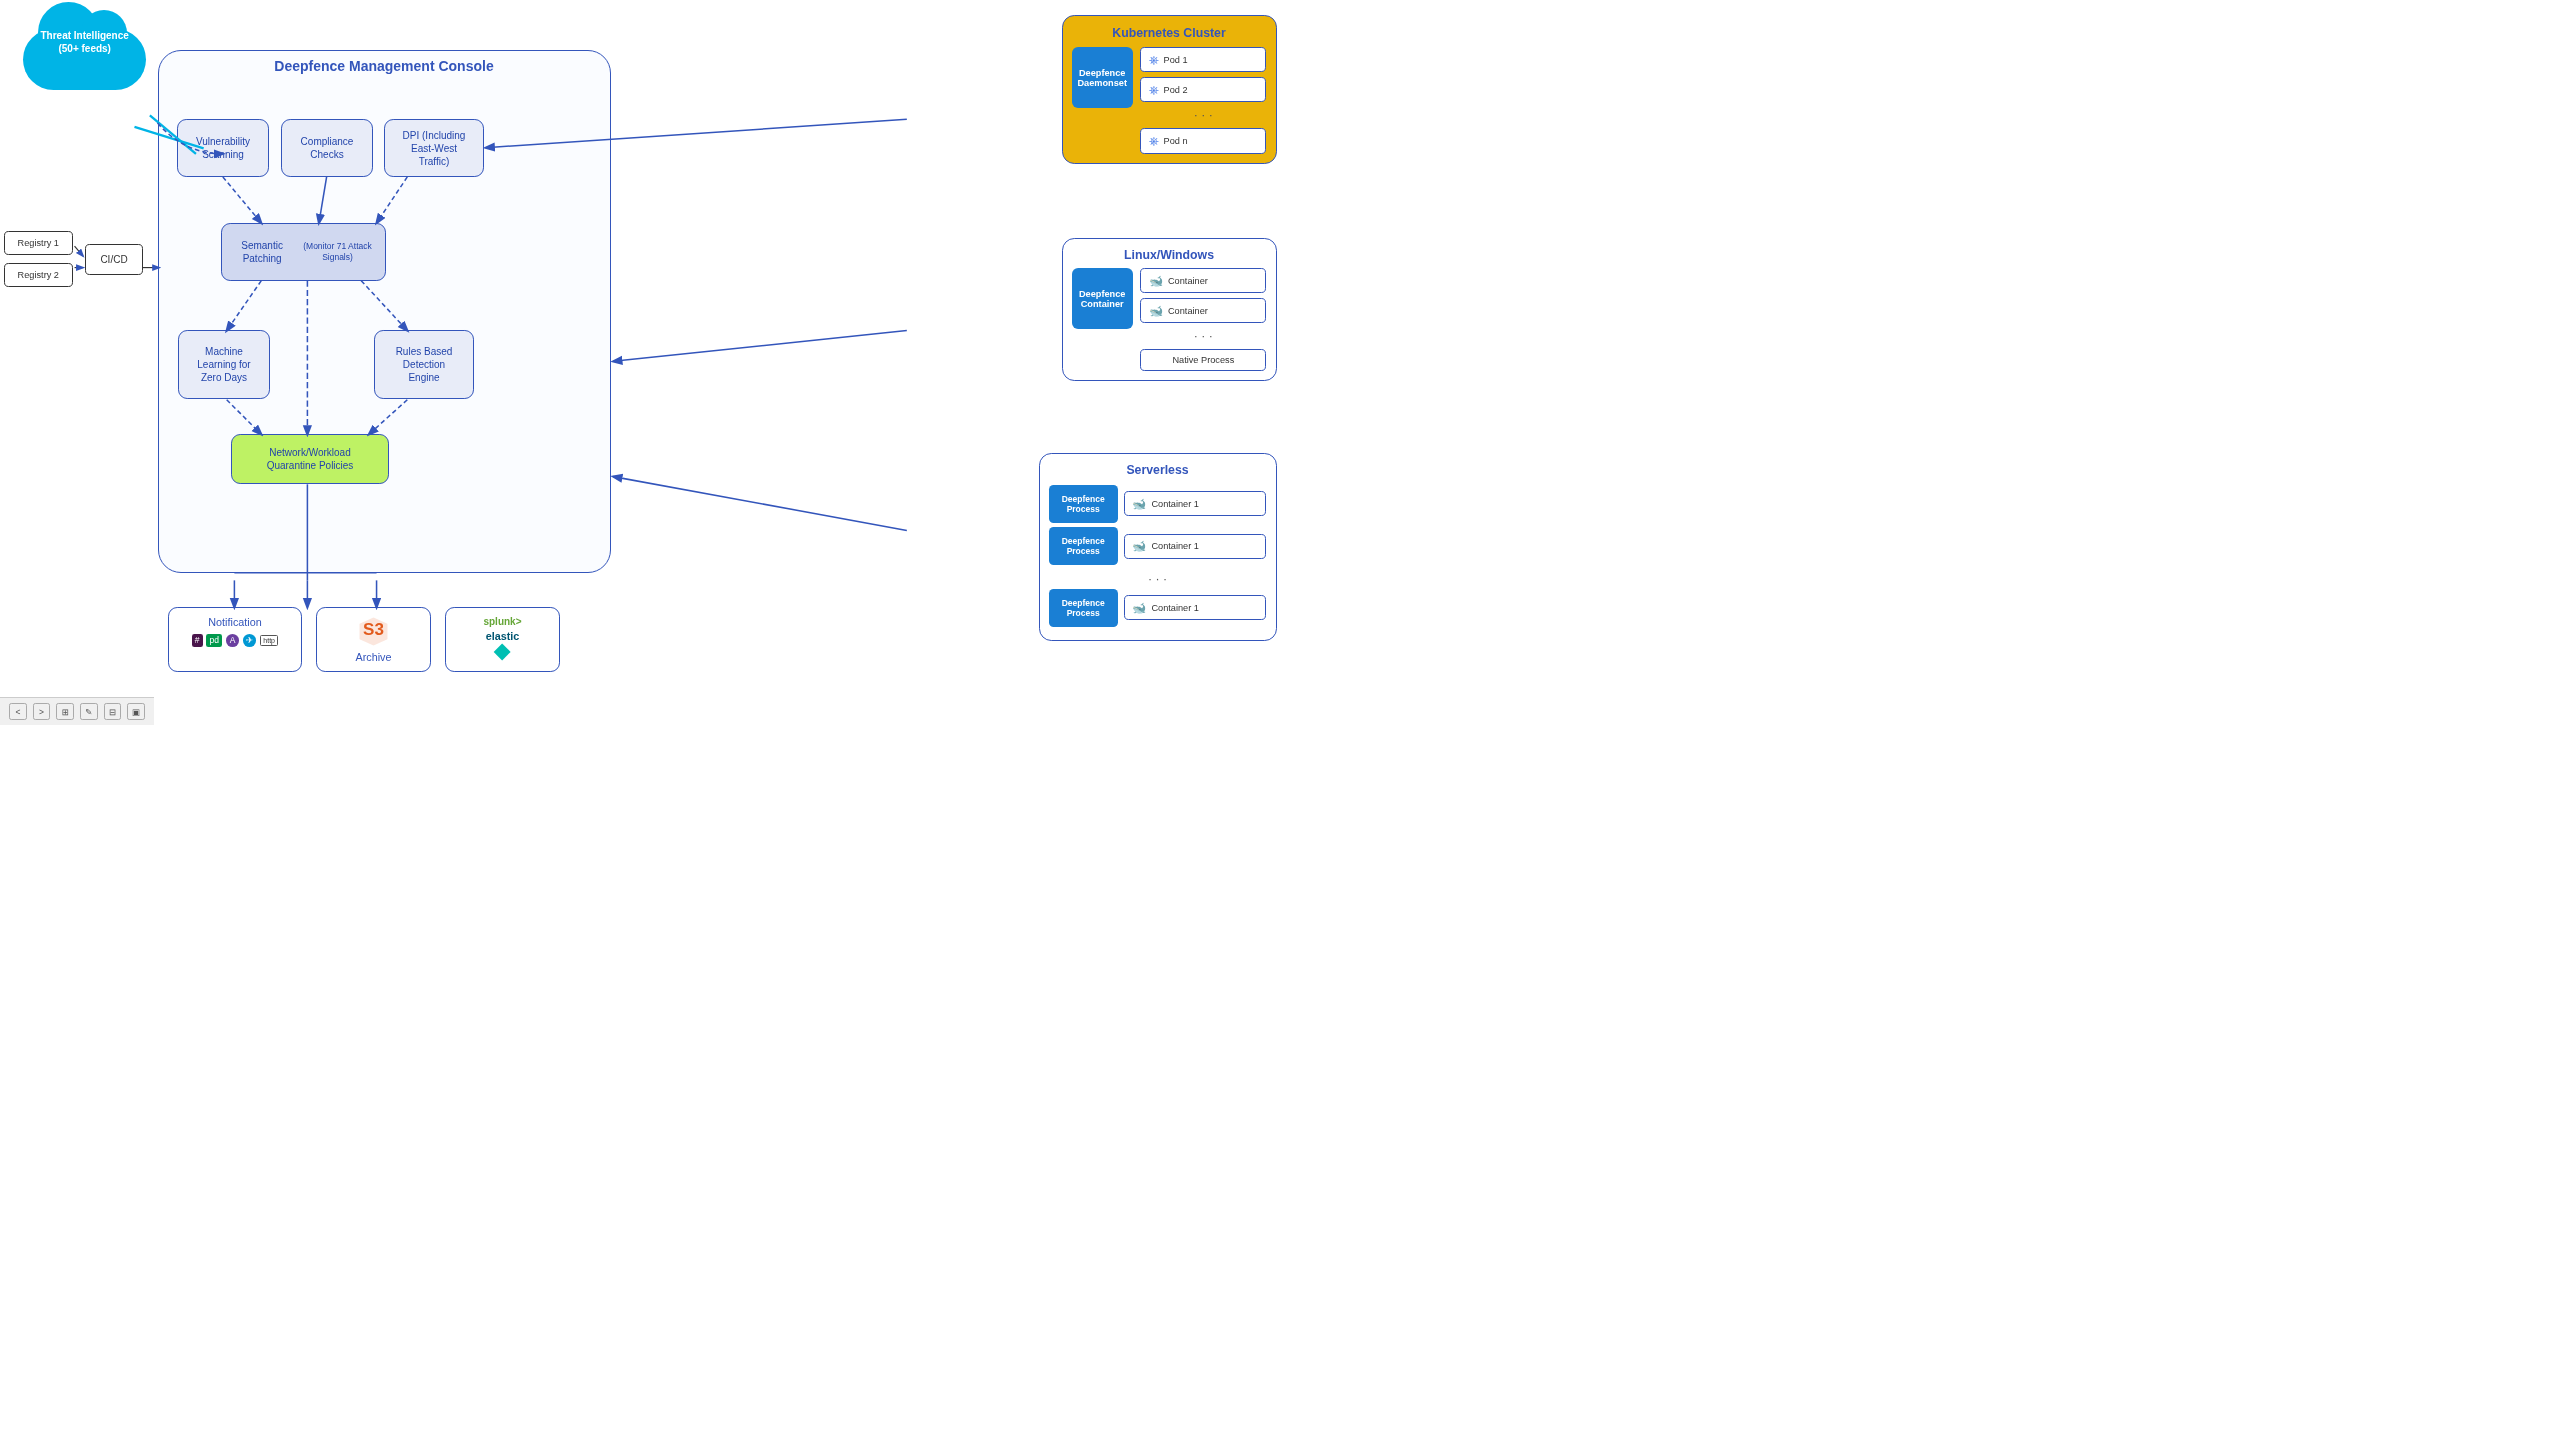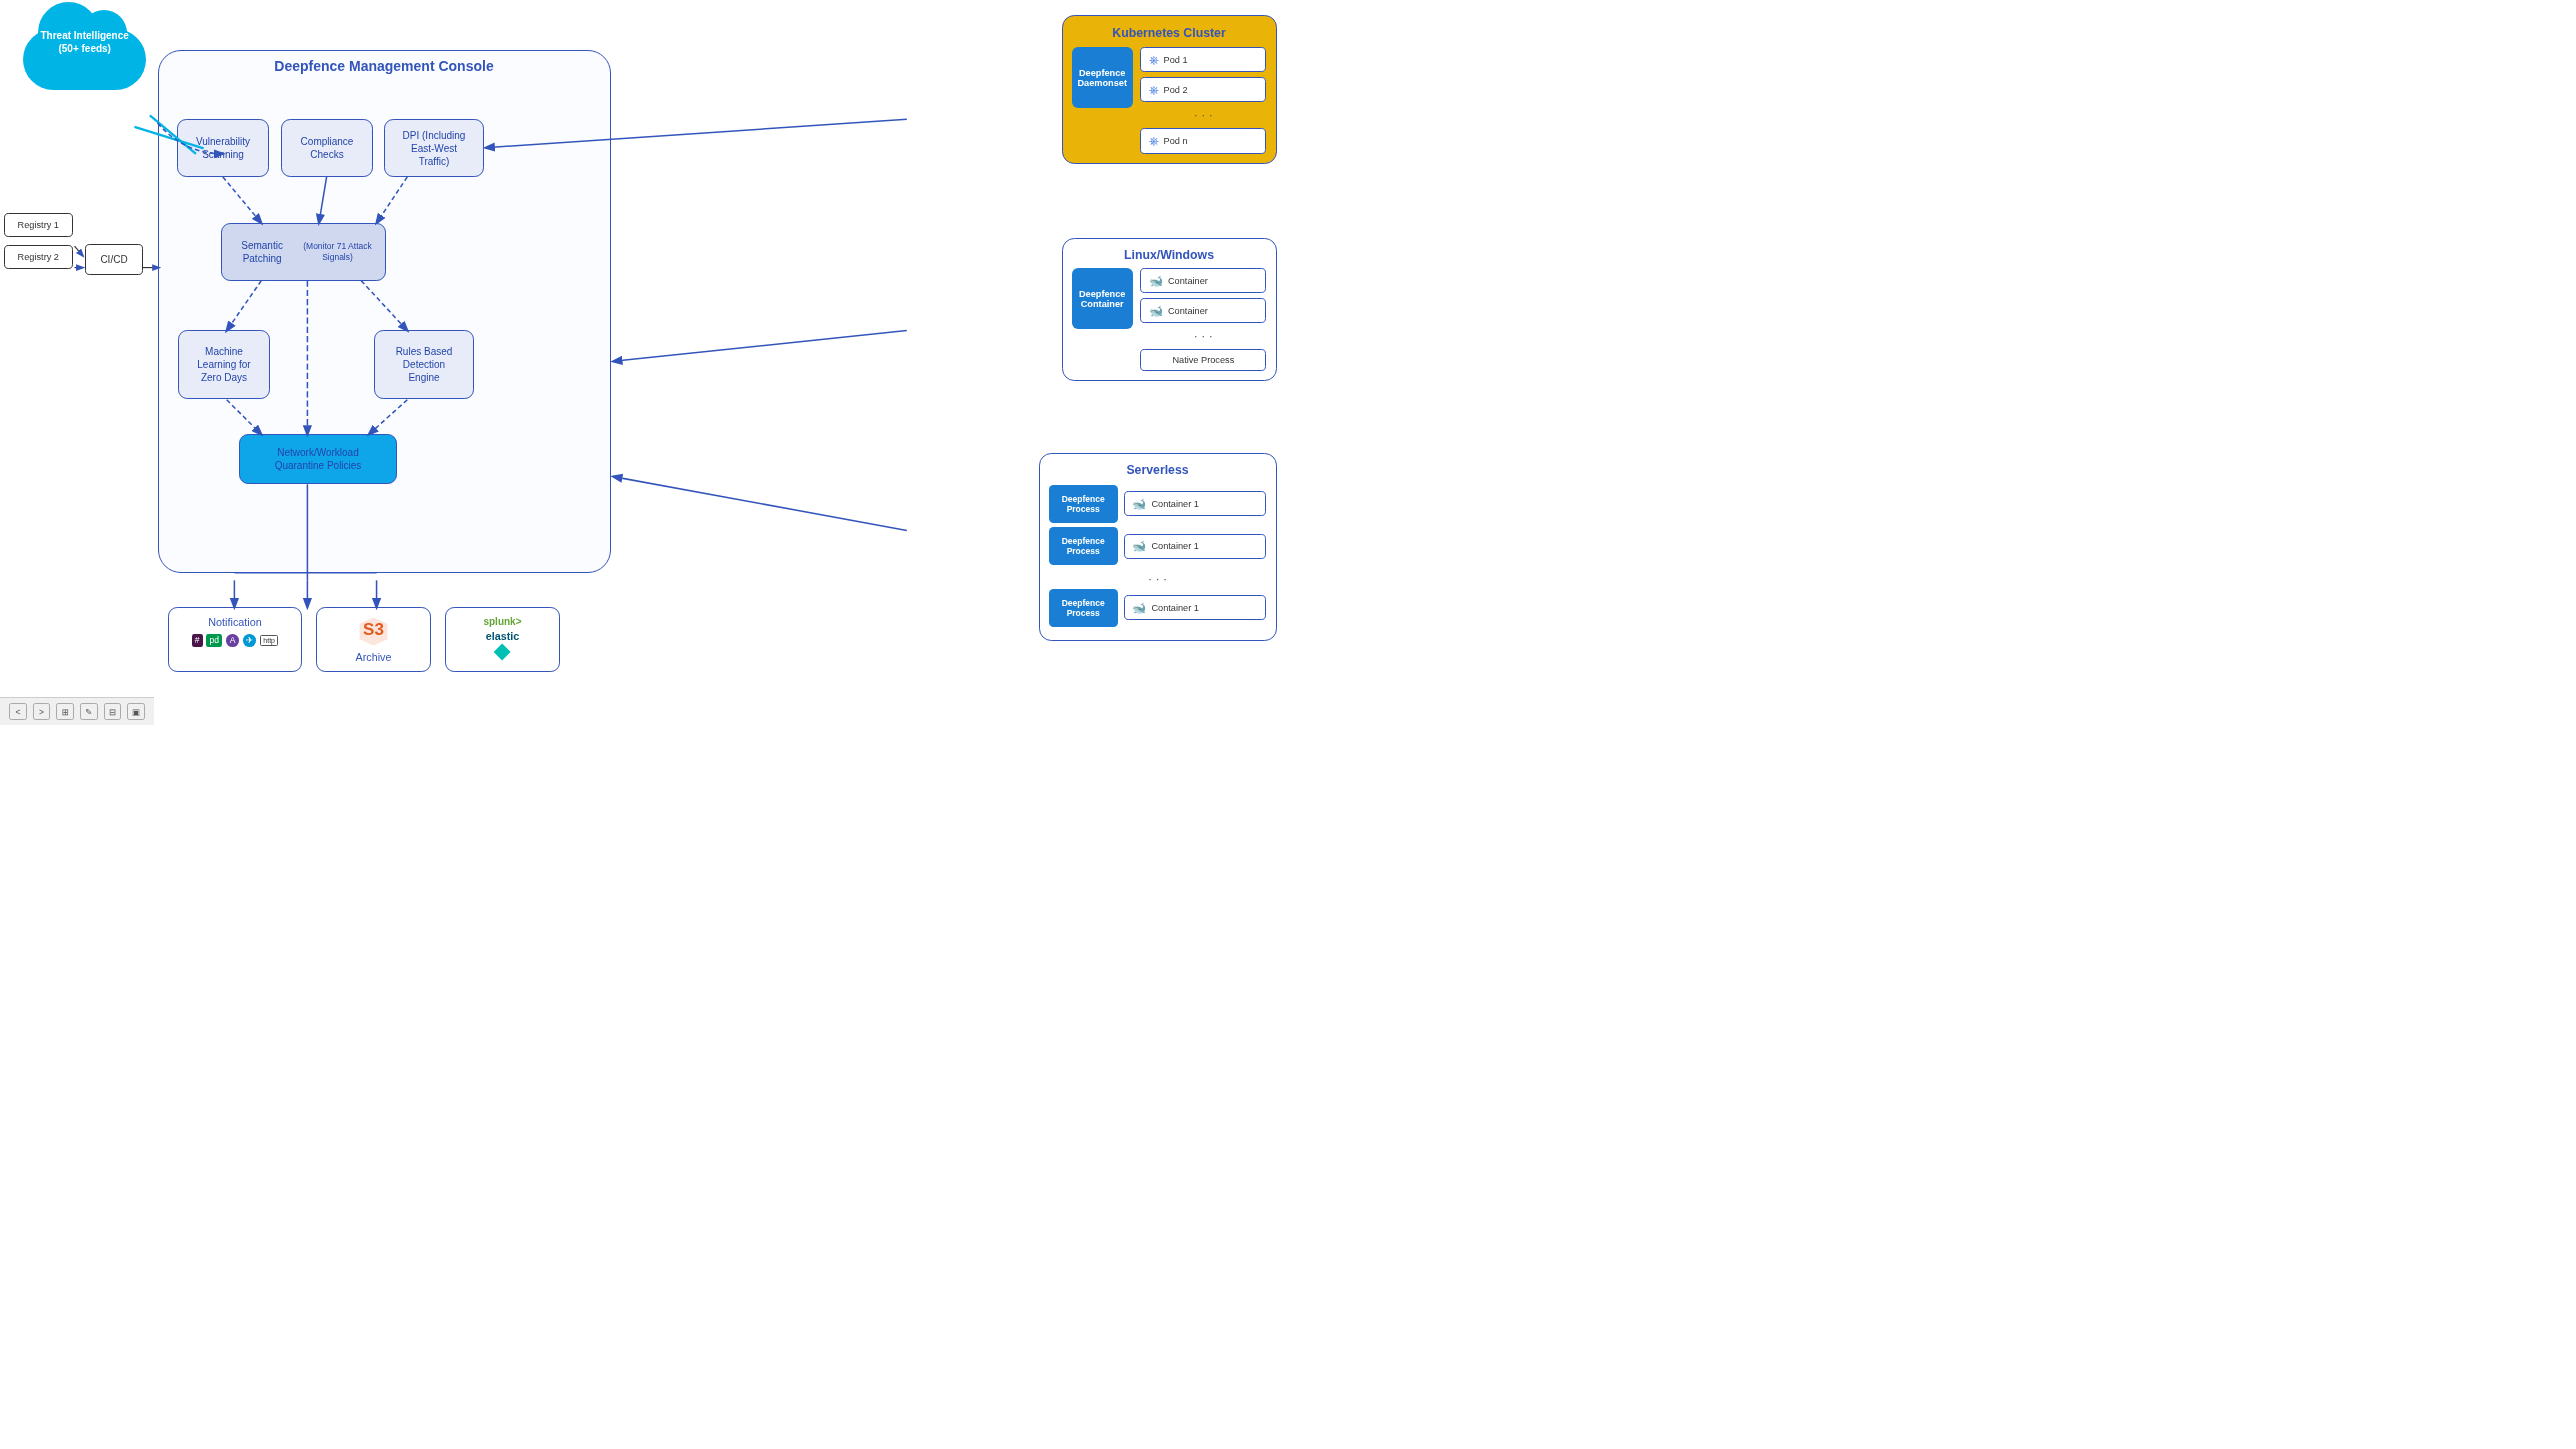--- a/index.html
+++ b/index.html
@@ -64,21 +64,21 @@
       color: white;
       font-size: 10px;
       font-weight: bold;
       z-index: 10;
       line-height: 1.3;
     }
 
     
     .registry-container {
       position: absolute;
-      top: 213px;
+      top: 231px;
       left: 3.8px;
       display: flex;
       flex-direction: column;
       gap: 7.7px;
     }
     .registry-box {
       border: 1.5px solid #333;
       border-radius: 4.6px;
       padding: 6.1px 12.3px;
       font-size: 9.2px;
@@ -428,21 +428,21 @@
   <div class="func-box dpi-box" style="position:absolute; top:119px; left:384px;">DPI (Including<br>East-West<br>Traffic)</div>
   <div class="func-box semantic-box" style="position:absolute; top:223px; left:221px; width:165px; height:58px; background:#d0d8f0;justify-content:center;">
     Semantic Patching<br><span style="font-size:8.5px;">(Monitor 71 Attack Signals)</span>
   </div>
   <div class="func-box ml-box" style="position:absolute; top:330px; left:178px; width:92px; height:69px;">
     Machine<br>Learning for<br>Zero Days
   </div>
   <div class="func-box rules-box" style="position:absolute; top:330px; left:374px; width:100px; height:69px;">
     Rules Based<br>Detection<br>Engine
   </div>
-  <div class="func-box quarantine-box" style="position:absolute; top:434px; left:231px; width:158px; height:50px; background:#0ea5e9;margin-left:8px;">
+  <div class="func-box quarantine-box" style="position:absolute; top:434px; left:231px; width:158px; height:50px; background:#bef264;">
     Network/Workload<br>Quarantine Policies
   </div>
 
   <div style="position:absolute; top:607px; left:168px;">
     <div style="display:flex; gap:14px;">
 
       <div style="border:1.5px solid #3355bb; border-radius:9.2px; padding:7.7px 10.8px; width:134px; text-align:center;">
         <div style="font-size:10.8px; color:#3355bb; font-weight:500; margin-bottom:6.1px;">Notification</div>
         <div style="display:flex; gap:3.8px; justify-content:center; align-items:center; flex-wrap:wrap;">
 

